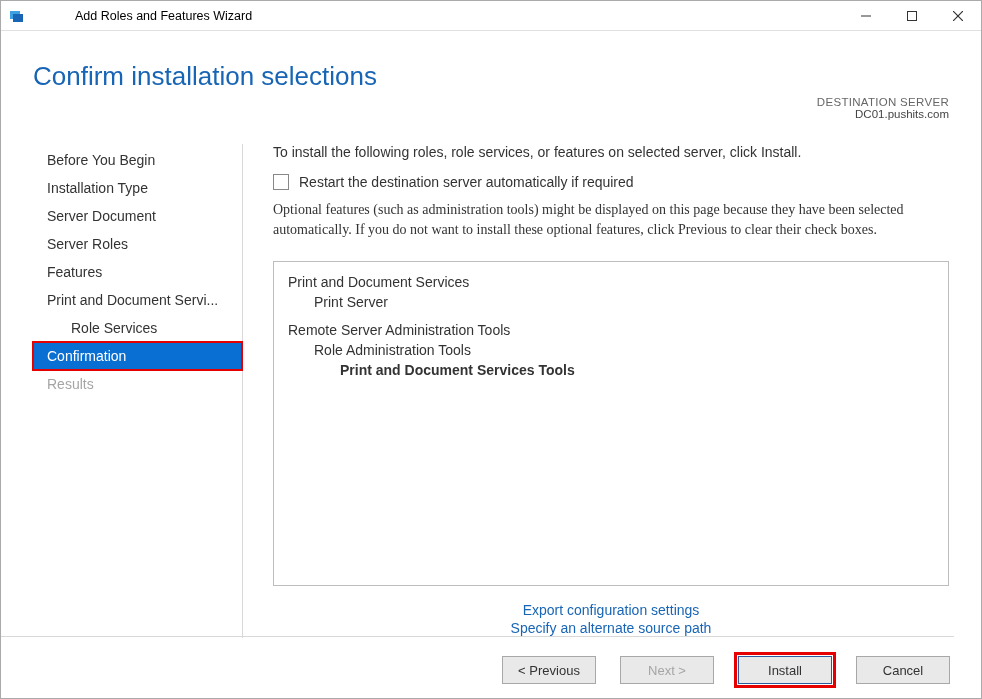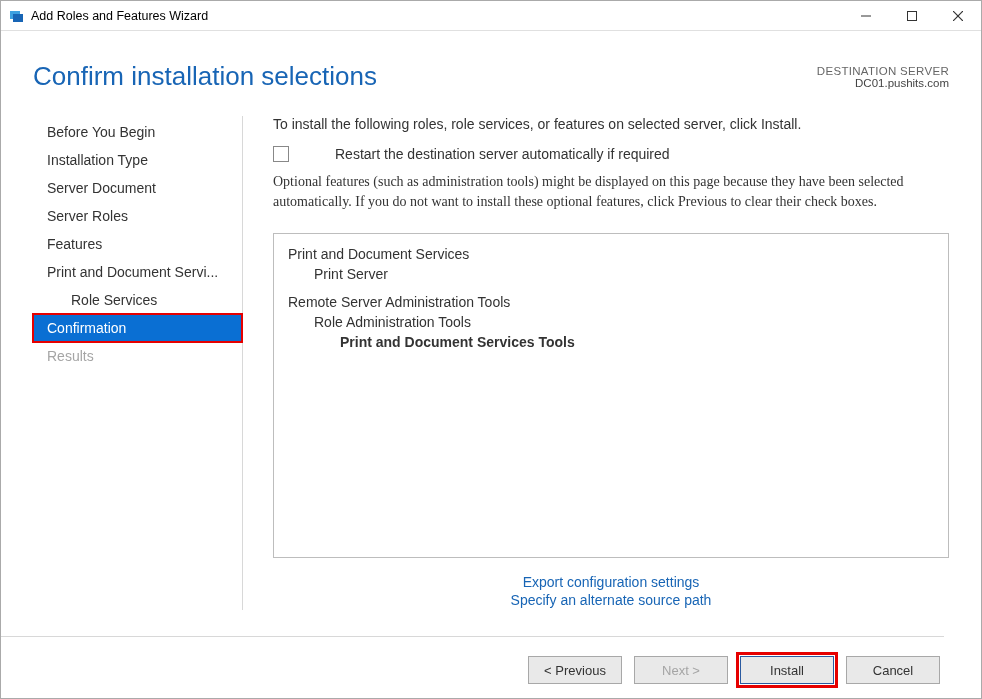--- a/index.html
+++ b/index.html
@@ -13,40 +13,42 @@
     position: relative;
     border: 1px solid #aaa;
   }
   .titlebar {
     height: 30px;
     display: flex;
     align-items: center;
     padding: 0 0 0 8px;
     border-bottom: 1px solid #e0e0e0;
     font-size: 12.5px;
+    gap: 44px;
   }
   .titlebar .app-icon {
     width: 16px; height: 16px;
     margin-right: 6px;
     display: inline-block;
   }
   .titlebar .title { flex: 1; }
   .win-controls { display: flex; height: 100%; }
   .win-btn {
     width: 46px;
     display: flex;
     align-items: center;
     justify-content: center;
     font-size: 14px;
     font-family: "Segoe UI Symbol", Arial, sans-serif;
   }
   .header-row {
     display: flex;
     justify-content: space-between;
     padding: 30px 32px 10px 32px;
+    flex-direction: column;
   }
   .page-title {
     font-size: 26px;
     font-weight: 300;
     color: #1865b5;
   }
   .dest-server { text-align: right; font-size: 11.5px; color: #555; margin-top:4px;}
   .dest-server .label { color: #666; letter-spacing: 0.3px;}
   .dest-server .value { color: #444; }
   .body-area {
@@ -76,21 +78,21 @@
     outline-offset: -1px;
   }
   .sidebar-item.disabled { color: #a5a5a5; cursor: default; }
   .main {
     flex: 1;
     padding: 0 0 0 30px;
     display: flex;
     flex-direction: column;
   }
   .intro { font-size: 14px; color: #333; margin-bottom: 14px; }
-  .restart-row { display: flex; align-items: flex-start; margin-bottom: 10px; gap: 36px; }
+  .restart-row { display: flex; align-items: flex-start; margin-bottom: 10px; }
   .chk {
     width: 16px; height: 16px;
     border: 1px solid #888;
     margin-right: 10px;
     background: #fff;
   }
   .restart-label { font-size: 14px; color: #333; }
   .optional-text { font-size: 14px; color: #333; line-height: 1.45; margin-bottom: 20px; font-family: Liberation Serif, serif; }
   .install-list {
     border: 1px solid #bdbdbd;
@@ -102,23 +104,23 @@
   }
   .install-list .lvl0 { padding-left: 0; margin-bottom: 4px;}
   .install-list .lvl1 { padding-left: 26px; margin-bottom: 4px;}
   .install-list .lvl2 { padding-left: 52px; margin-bottom: 4px; font-weight: bold;}
   .install-list .gap { height: 8px; }
   .links { margin-top: 16px; text-align: center; }
   .link { color: #1865b5; font-size: 14px; cursor: pointer; margin-bottom: 2px;}
   .button-row {
     position: absolute;
     bottom: 14px;
-    right: 41px;
-    display: flex;
-    gap: 12px;
+    right: 31px;
+    display: flex;
+    gap: 24px;
     padding-top: 12px;
     padding-left: 40px;
   }
   .button-row::before{
     content:"";
     position:absolute;
     top:-8px;
     left:-700px;
     right:-4px;
     height:1px;

